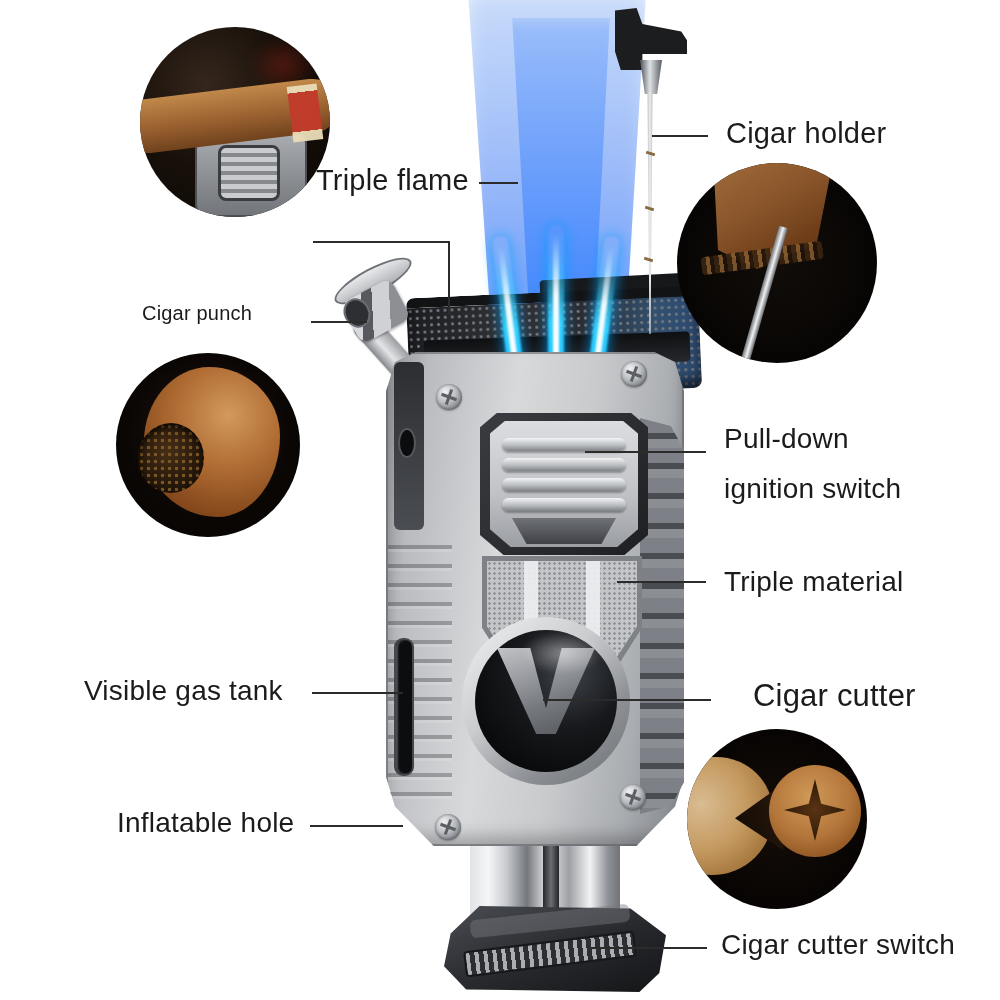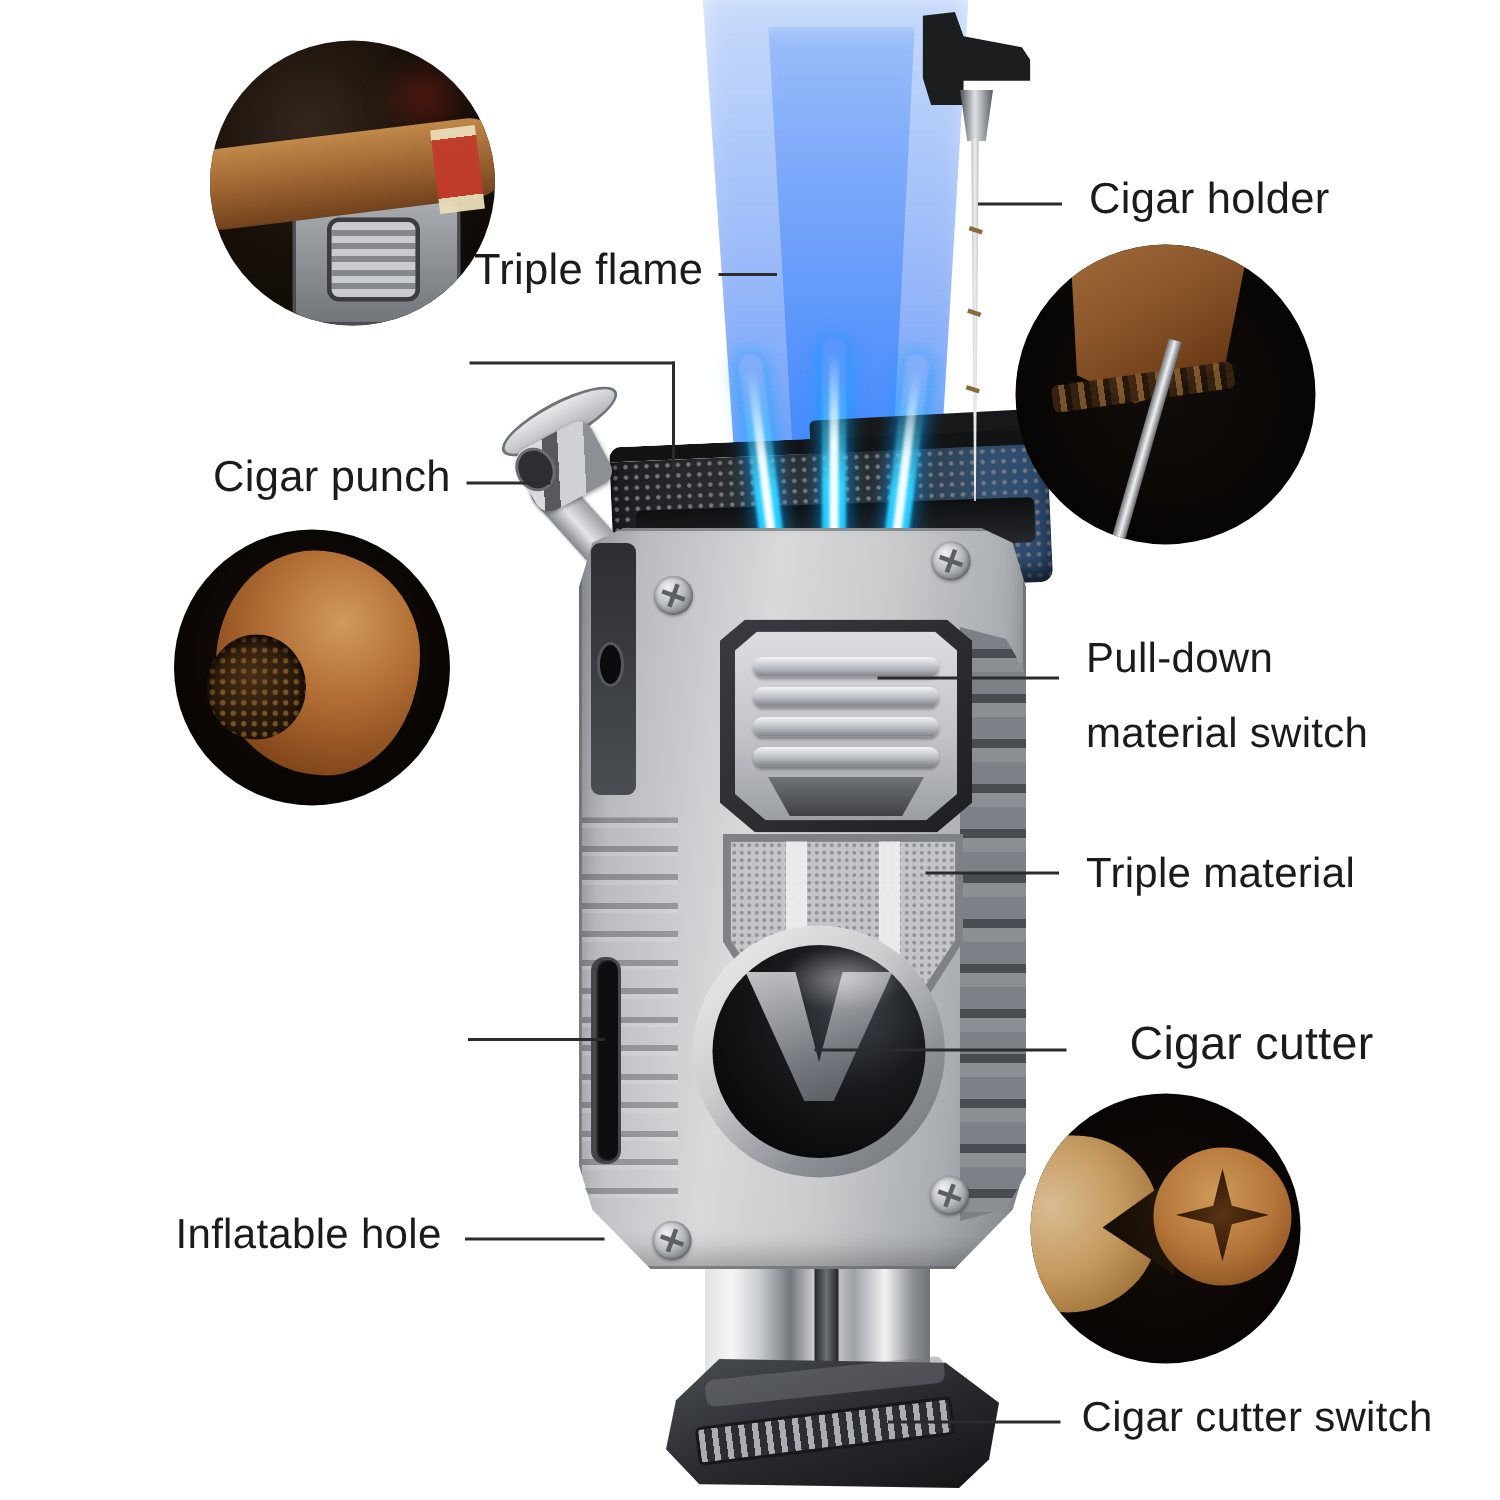--- a/index.html
+++ b/index.html
@@ -12,21 +12,21 @@
   #canvas * { position:absolute; box-sizing:border-box; }
 
   
   .label {
     color:var(--label-text,#1b1b1b);
     font-size:28px; line-height:1.15; white-space:nowrap;
     letter-spacing:0.2px;
   }
   .lbl-triple   { left:316px; top:164px; font-size:29px; }
   .lbl-holder   { left:142px; top:221px; font-size:29px; }
-  .lbl-punch    { left:142px; top:302px; font-size:29px; }
+  .lbl-punch    { left:142px; top:302px; font-size:20px; }
   .lbl-needle   { left:726px; top:117px; font-size:29px; }
   .lbl-pull     { left:724px; top:414px; line-height:50px; }
   .lbl-metal    { left:724px; top:566px; }
   .lbl-cutter   { left:753px; top:678px; font-size:31px; }
   .lbl-gas      { left:84px;  top:675px; }
   .lbl-hole     { left:117px; top:807px; }
   .lbl-switch   { left:721px; top:929px; }
 
   .cline { background:var(--callout-line,#2b2b2b); height:2px; }
   .cline.v { width:2px; }
@@ -360,20 +360,21 @@
   <div class="cline" style="left:543px; top:699px; width:168px;"></div>
   <div class="cline" style="left:312px; top:692px; width:91px;"></div>
   <div class="cline" style="left:310px; top:825px; width:93px;"></div>
   <div class="cline" style="left:592px; top:947px; width:115px;"></div>
 
   <div class="label lbl-triple">Triple flame</div>
   <div class="label lbl-punch">Cigar punch</div>
   <div class="label lbl-needle">Cigar holder</div>
   <div class="label lbl-pull">
     <span style="position:static; display:block;">Pull-down</span>
-    <span style="position:static; display:block;">material switch</span>
+    <span style="position:static; display:block;">ignition switch</span>
   </div>
   <div class="label lbl-metal">Triple material</div>
   <div class="label lbl-cutter">Cigar cutter</div>
+  <div class="label lbl-gas">Visible gas tank</div>
   <div class="label lbl-hole">Inflatable hole</div>
   <div class="label lbl-switch">Cigar cutter switch</div>
 
 </div>
 
 </body></html>

